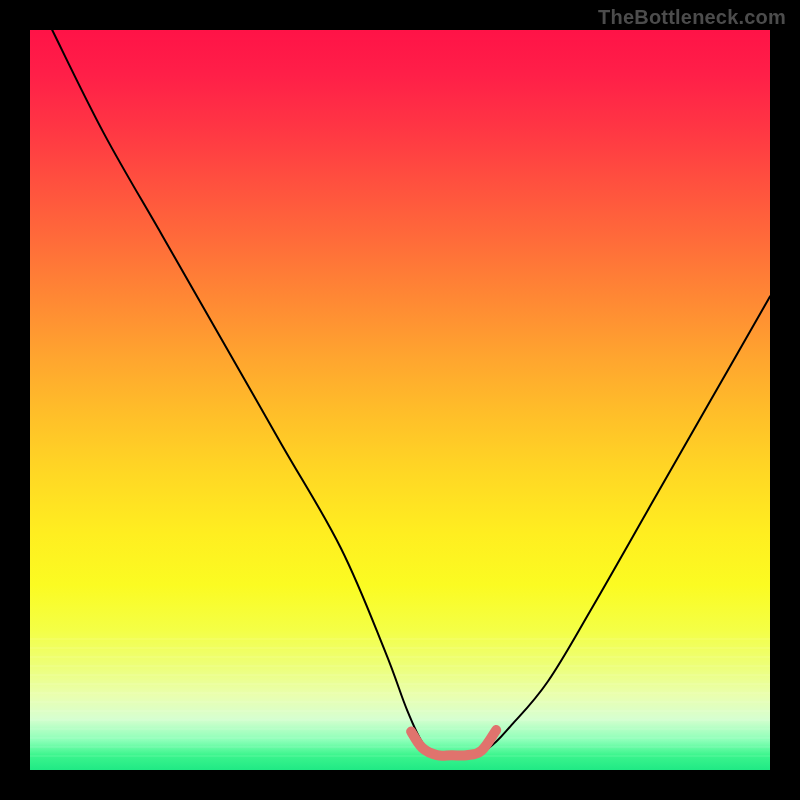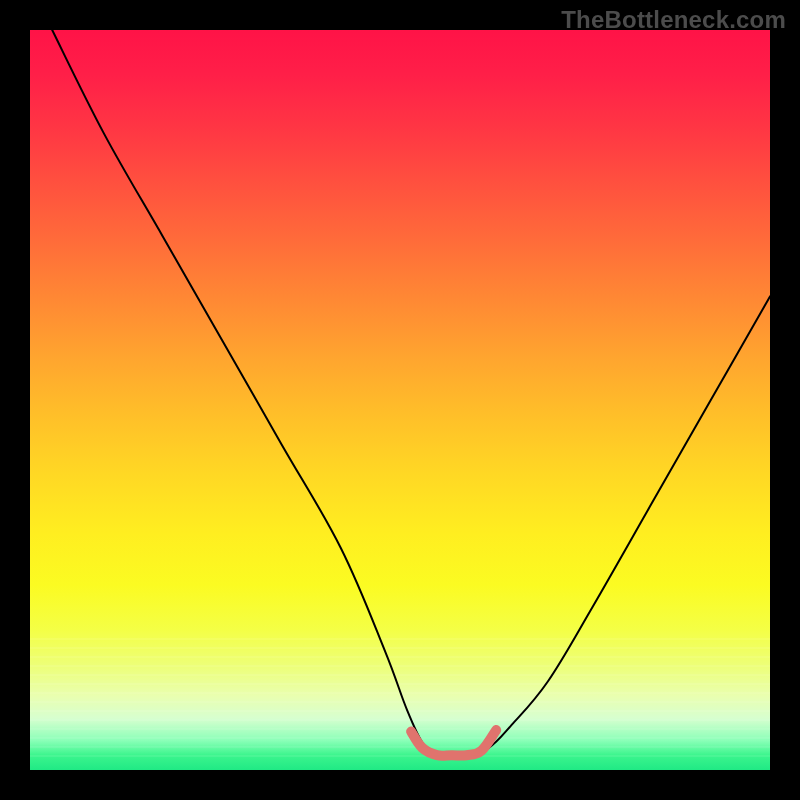--- a/index.html
+++ b/index.html
@@ -15,21 +15,21 @@
     position: relative;
     width: 800px;
     height: 800px;
     background: #000;
   }
   .watermark {
     position: absolute;
     top: 6px;
     right: 14px;
     color: #4c4c4c;
-    font-size: 24px;
+    font-size: 20px;
     font-weight: bold;
     letter-spacing: 0.2px;
     z-index: 5;
   }
   .plot {
     position: absolute;
     top: 30px;
     left: 30px;
     width: 740px;
     height: 740px;

